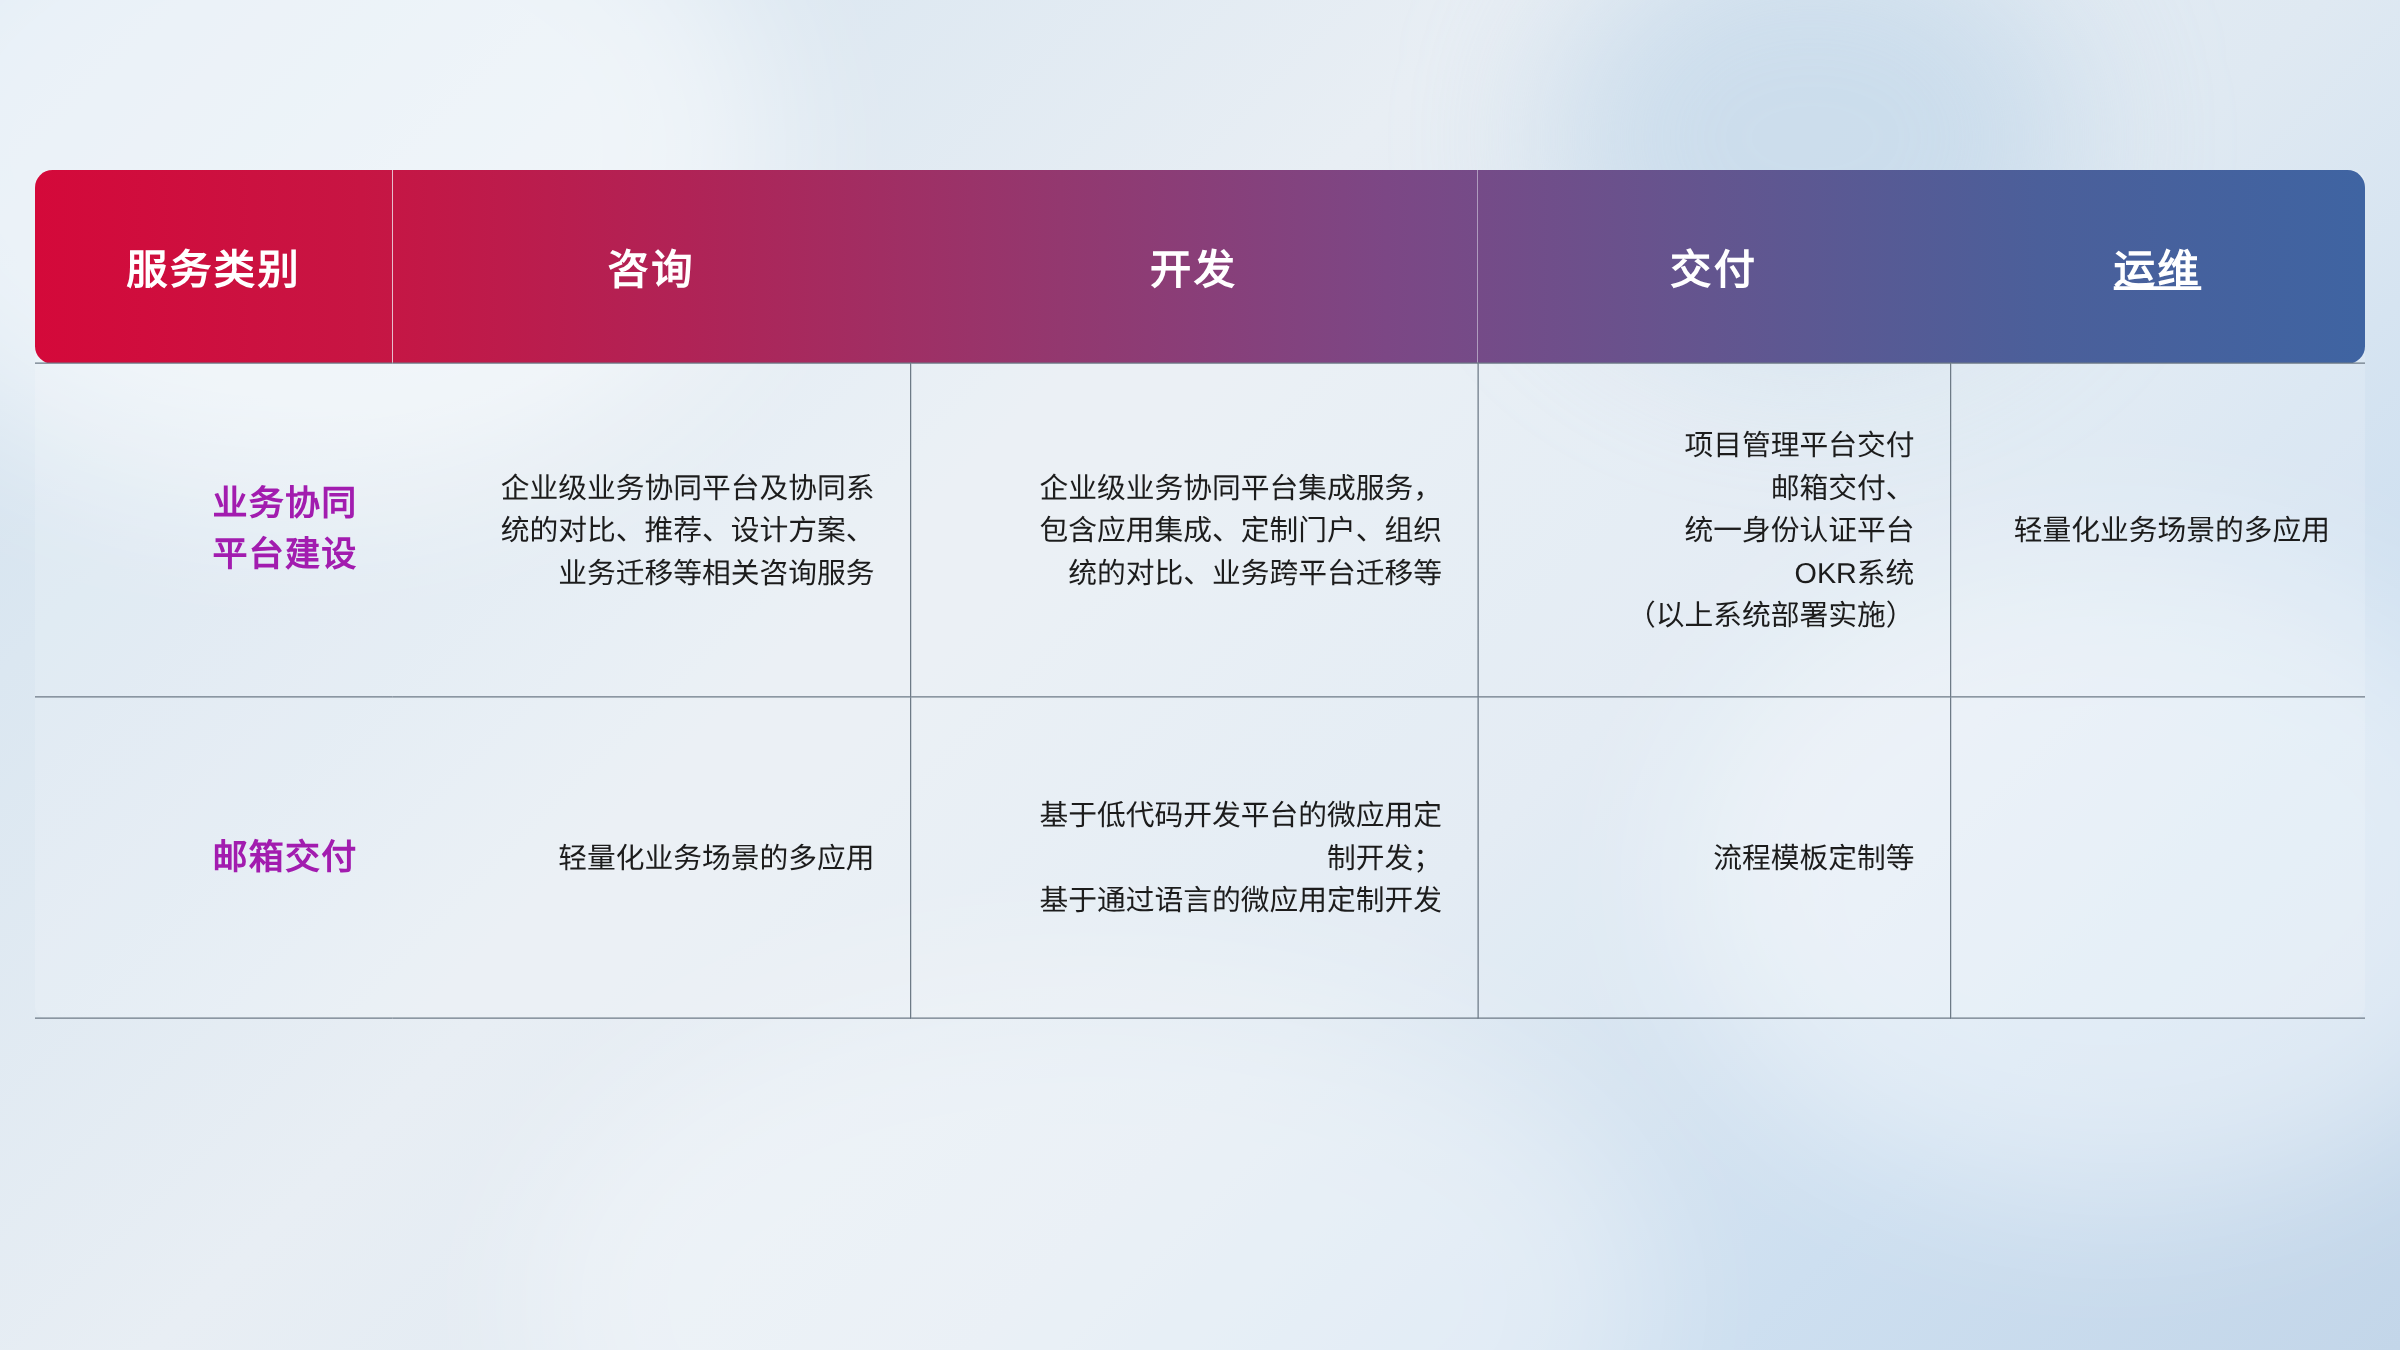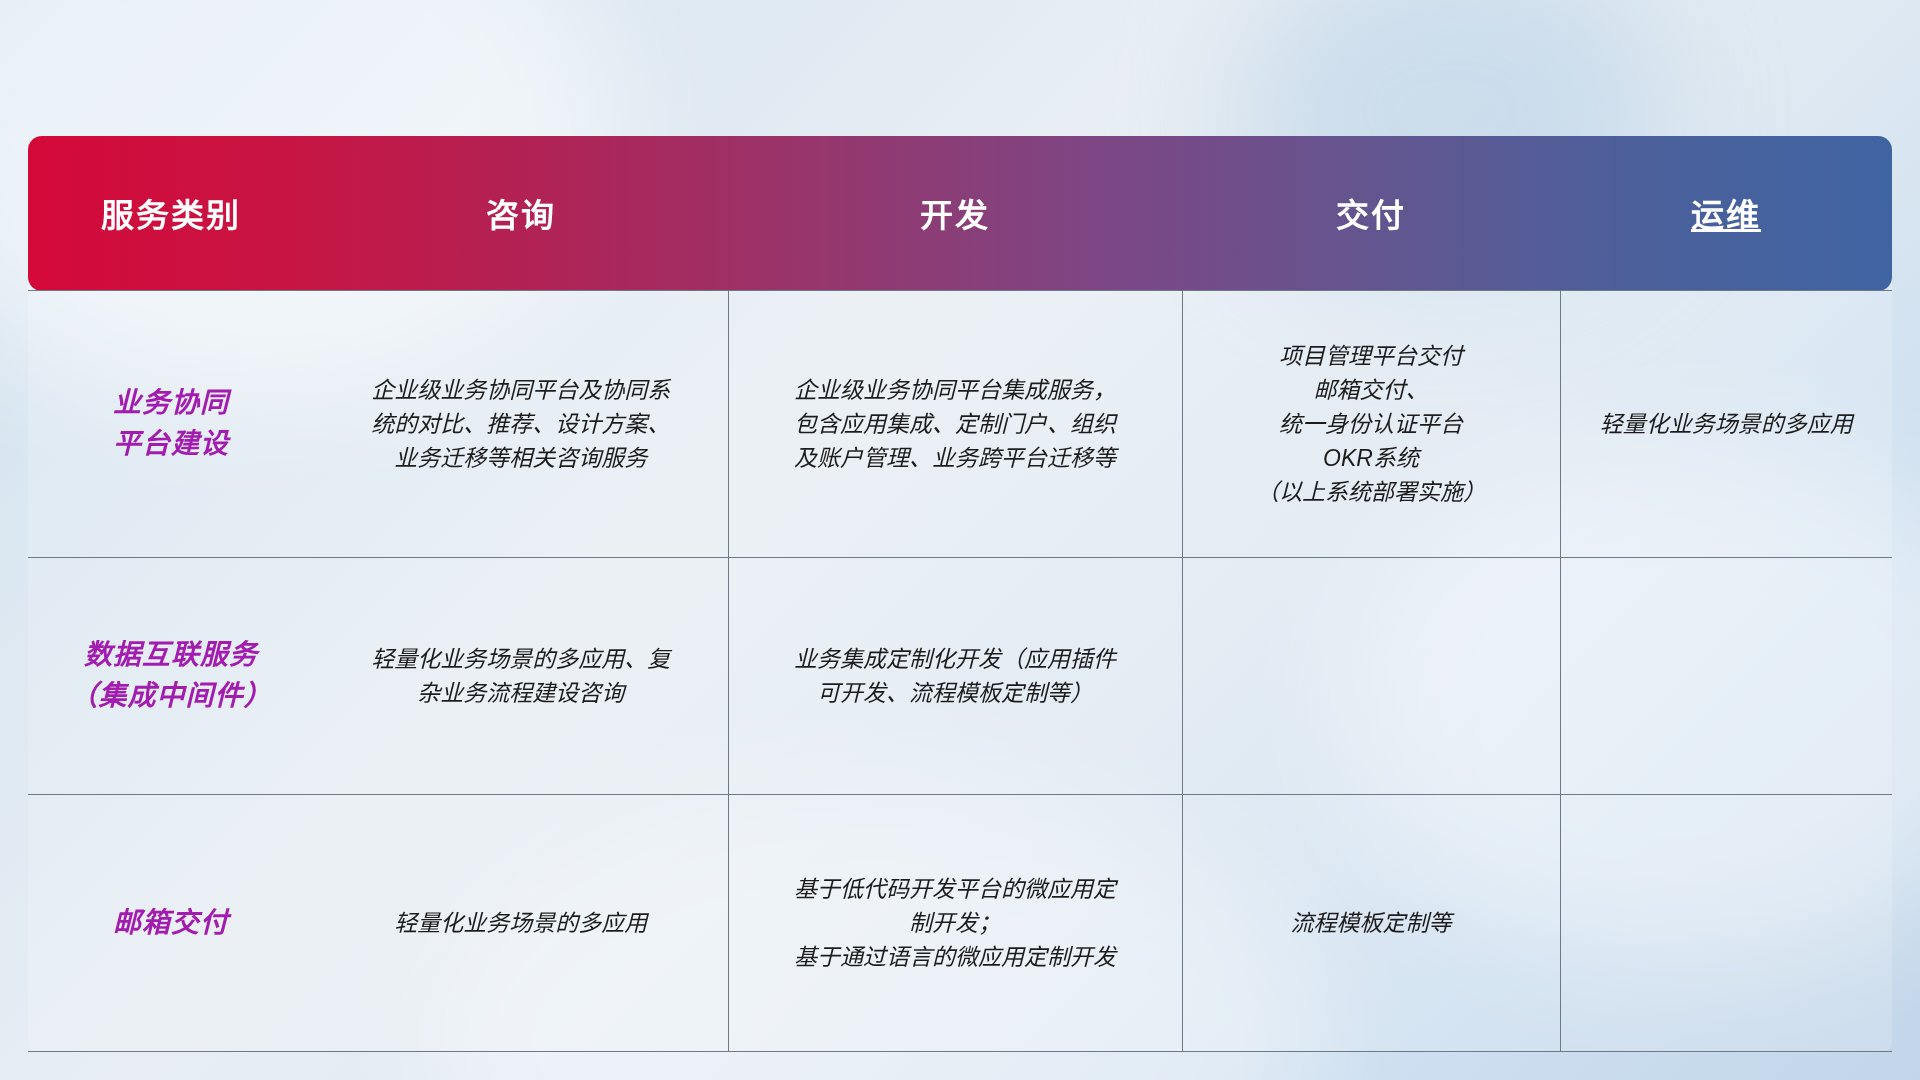--- a/index.html
+++ b/index.html
@@ -71,26 +71,25 @@
 
   
   thead th:first-child { border-top-left-radius: 14px; border-bottom-left-radius: 14px; }
   thead th:last-child  { border-top-right-radius: 14px; border-bottom-right-radius: 14px; text-decoration: underline; }
 
   tbody td {
     border: 1px solid #6d7a86;
     border-left: none;
     border-right: none;
     vertical-align: middle;
-    text-align: center;
+    text-align: right;
     color: #1c1c1c;
     font-size: 23px;
     line-height: 1.48;
-    padding: 18px 16px;
-    font-style: italic;
+    padding: 18px 28px;
   }
   tbody td.vline { border-right: 1px solid #6d7a86; }
 
   tbody tr td:first-child {
     border-top: 1px solid #6d7a86;
     border-bottom: 1px solid #6d7a86;
   }
 
   td.cat {
     color: #a21caf;
@@ -141,37 +140,27 @@
     </thead>
     <tbody>
       <tr class="r1">
         <td class="cat cell-text">业务协同
 平台建设</td>
         <td class="cell-text vline">企业级业务协同平台及协同系
 统的对比、推荐、设计方案、
 业务迁移等相关咨询服务</td>
         <td class="cell-text vline">企业级业务协同平台集成服务，
 包含应用集成、定制门户、组织
-及账户管理、业务跨平台迁移等</td>
+统的对比、业务跨平台迁移等</td>
         <td class="cell-text vline">项目管理平台交付
 邮箱交付、
 统一身份认证平台
 OKR系统
 （以上系统部署实施）</td>
         <td class="cell-text">轻量化业务场景的多应用</td>
-      </tr>
-      <tr class="r2">
-        <td class="cat cell-text">数据互联服务
-（集成中间件）</td>
-        <td class="cell-text vline">轻量化业务场景的多应用、复
-杂业务流程建设咨询</td>
-        <td class="cell-text vline">业务集成定制化开发（应用插件
-可开发、流程模板定制等）</td>
-        <td class="cell-text vline"></td>
-        <td class="cell-text"></td>
       </tr>
       <tr class="r3">
         <td class="cat cell-text">邮箱交付</td>
         <td class="cell-text vline">轻量化业务场景的多应用</td>
         <td class="cell-text vline">基于低代码开发平台的微应用定
 制开发；
 基于通过语言的微应用定制开发</td>
         <td class="cell-text vline">流程模板定制等</td>
         <td class="cell-text"></td>
       </tr>

